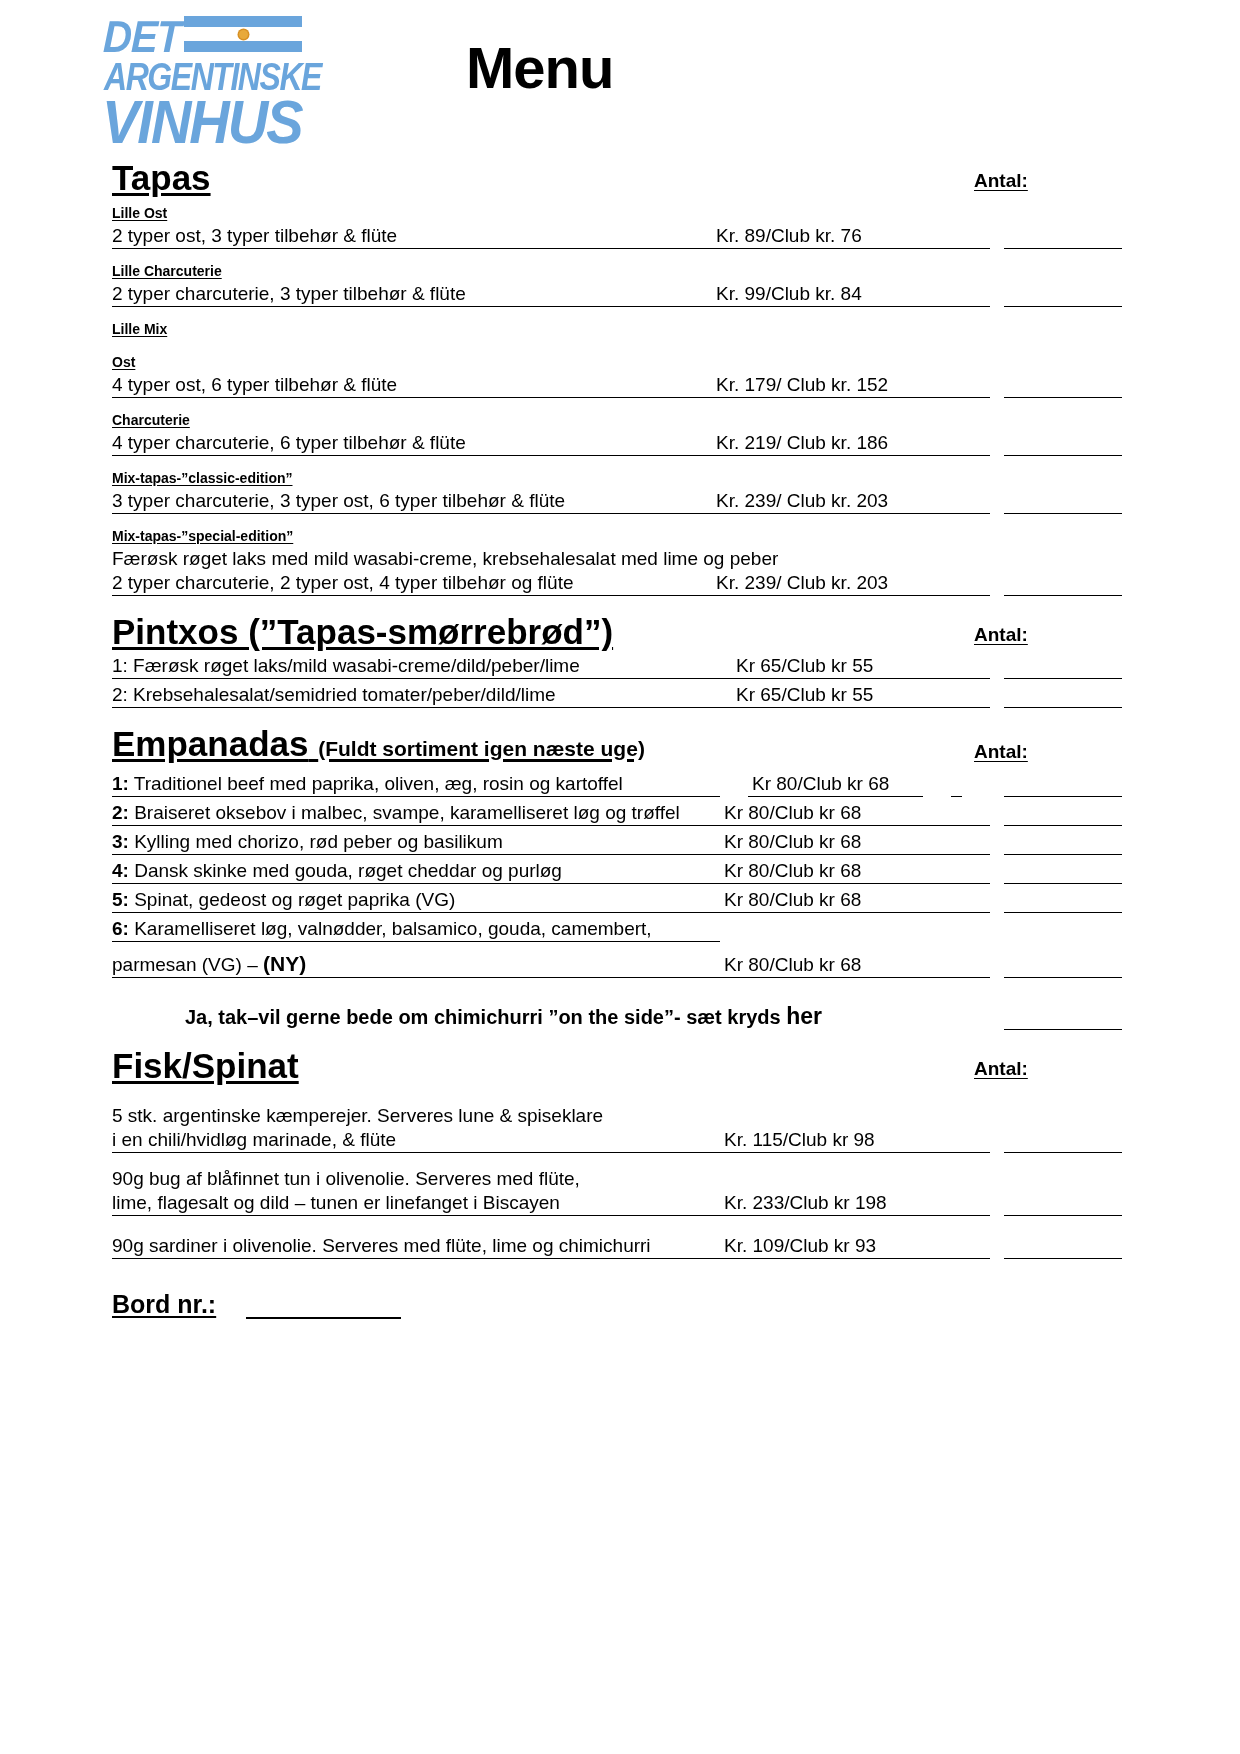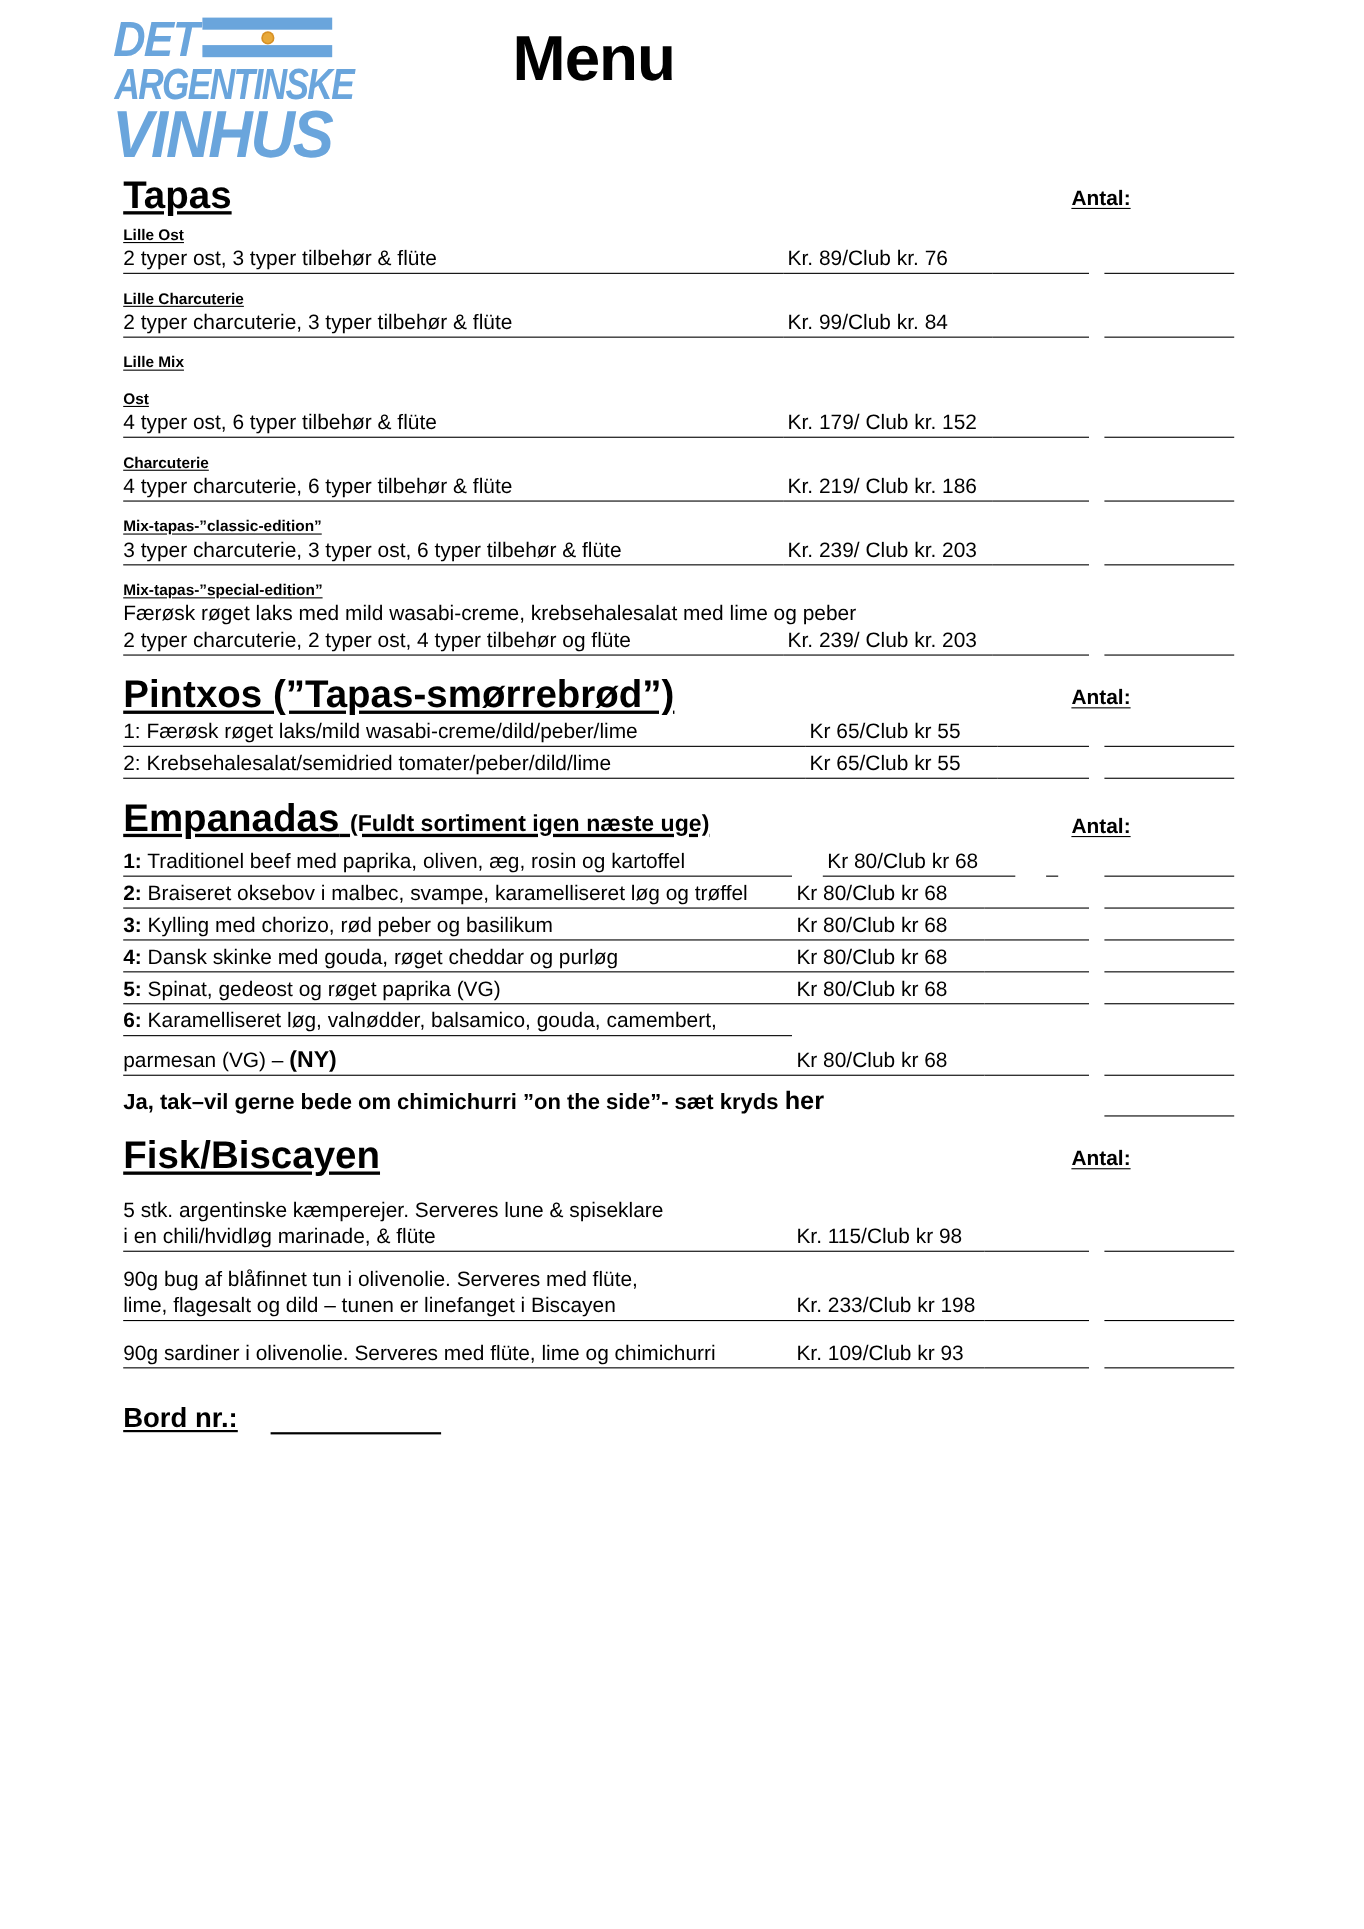--- a/index.html
+++ b/index.html
@@ -48,21 +48,21 @@
   }
   .logo-vin {
     position:absolute; left:-2px; top:80px;
     font-family:"Liberation Sans", sans-serif;
     font-weight:bold; font-style:italic;
     font-size: 56px; line-height:56px;
     color:#6aa5dc; letter-spacing:-2px;
     transform: scaleY(1.08); transform-origin:left top;
   }
   .menu-title {
-    position:absolute; left: 466px; top: 22px;
+    position:absolute; left: 466px; top: 36px;
     font-family:"Liberation Sans", sans-serif;
     font-weight: bold; font-size: 58px; line-height: 64px;
     color:#000; letter-spacing:-1px;
   }
 
   
   .content { padding: 0 118px 0 112px; }
 
   .sec-head-row { display:flex; align-items:flex-end; justify-content:space-between; }
   .sec-title {
@@ -301,29 +301,29 @@
       <div class="spacer nb"></div>
       <div class="blank none"></div>
     </div>
     <div class="row" style="margin-top:10px;">
       <div class="desc" style="width:608px;"><span>parmesan (VG) – </span><span class="sup-ny">(NY)</span></div>
       <div class="price" style="width:175px;">Kr 80/Club kr 68</div>
       <div class="spacer"></div>
       <div class="blank"></div>
     </div>
 
-    <div class="row" style="margin-top:9px;">
+    <div class="row" style="margin-top:25px;text-align:center;">
       <div class="bold-line" style="width:783px; border-bottom:none;"><span>Ja, tak–vil gerne bede om chimichurri ”on the side”- sæt kryds </span><span class="big">her</span></div>
       <div class="spacer nb"></div>
       <div class="blank"></div>
     </div>
 
     <div class="gap-lg"></div>
     <div class="sec-head-row">
-      <div class="sec-title">Fisk/Biscayen</div>
+      <div class="sec-title">Fisk/Spinat</div>
       <div class="antal">Antal:</div>
     </div>
 
     <div class="item" style="margin-top:18px;">
       <div class="plain-line">5 stk. argentinske kæmperejer. Serveres lune &amp; spiseklare</div>
       <div class="row">
         <div class="desc" style="width:608px;">i en chili/hvidløg marinade, &amp; flüte</div>
         <div class="price" style="width:175px;">Kr. 115/Club kr 98</div>
         <div class="spacer"></div>
         <div class="blank"></div>

